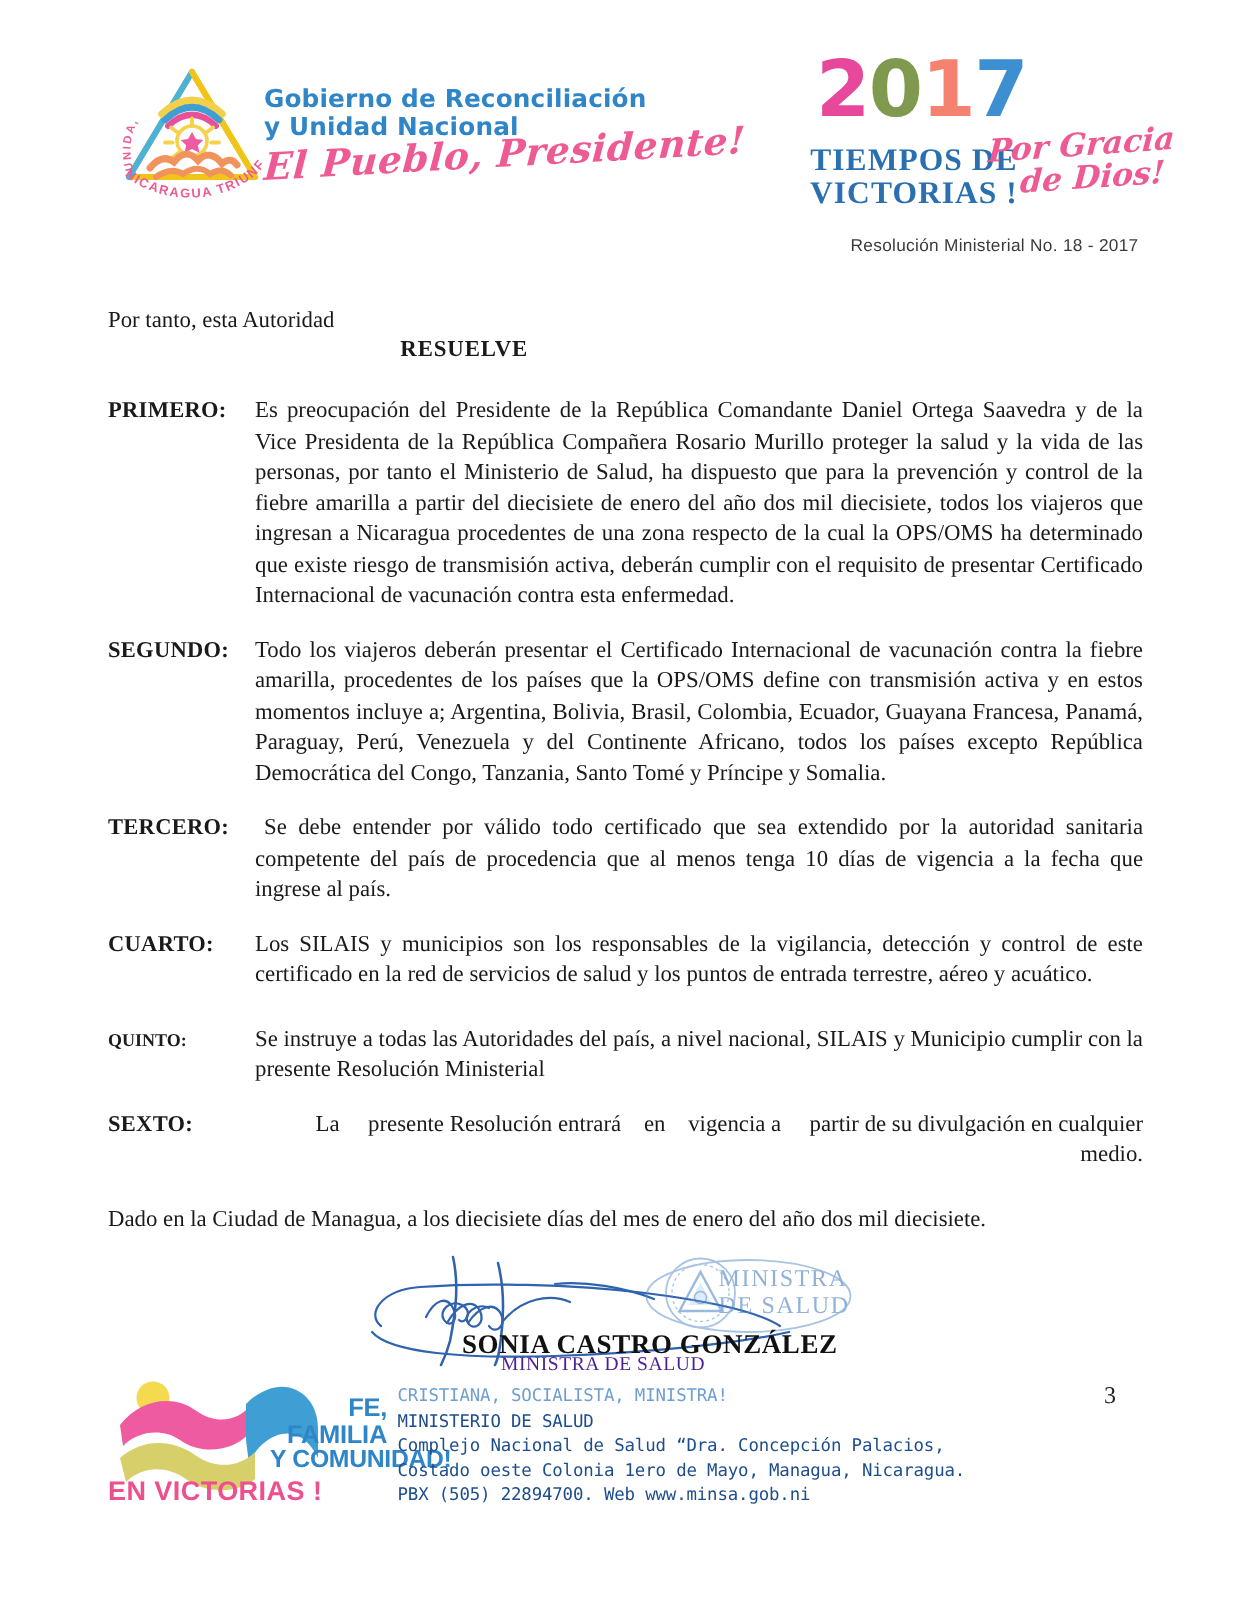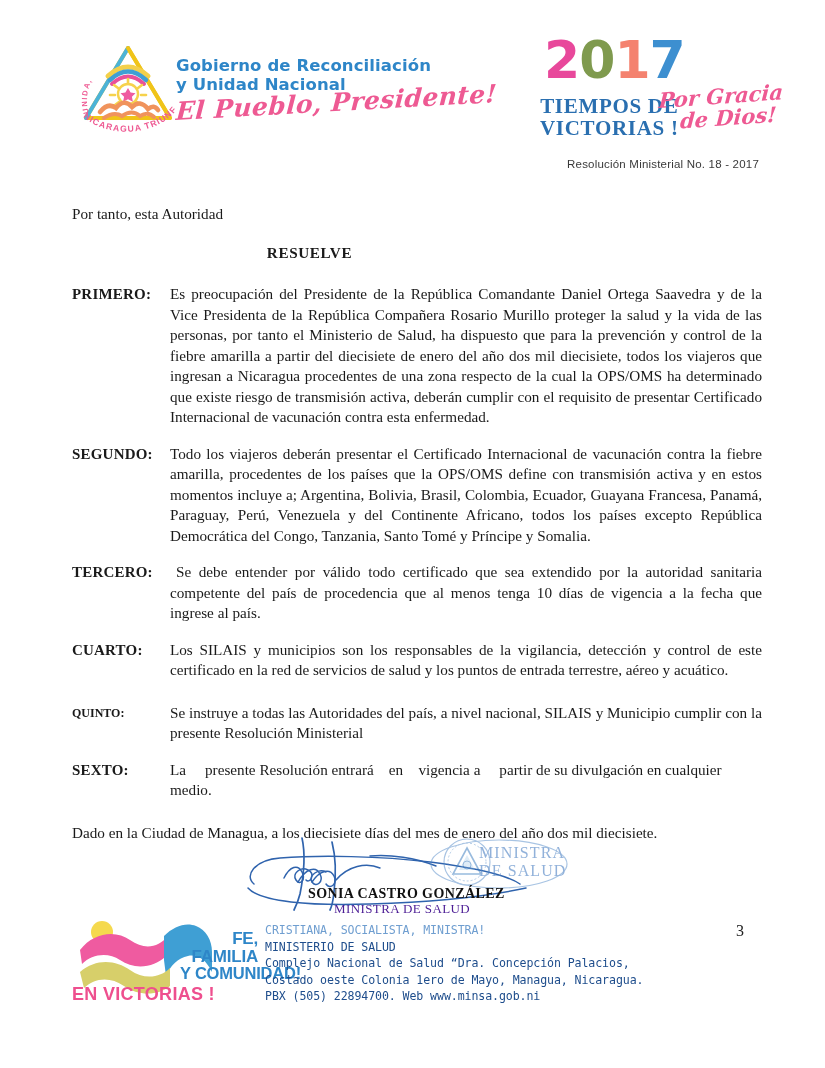--- a/index.html
+++ b/index.html
@@ -123,21 +123,20 @@
   
   .doc {
     position: absolute;
     left: 72px;
     top: 204px;
     width: 690px;
   }
   .intro {
     font-size: 15.2px;
     line-height: 20px;
-    margin-bottom: 20px;
   }
   .resuelve {
     text-align: center;
     font-size: 15.2px;
     font-weight: 700;
     letter-spacing: 0.6px;
     margin: 0 0 22px 0;
     padding-right: 215px;
   }
   .clause {
@@ -179,21 +178,21 @@
     top: 836px;
     width: 360px;
     height: 80px;
   }
   .sig-svg { position: absolute; left: 0; top: -4px; }
   .sig-name {
     position: absolute;
     left: 68px;
     top: 50px;
     font-family: "Liberation Serif", serif;
-    font-size: 14px;
+    font-size: 18px;
     font-weight: 700;
     letter-spacing: 0.4px;
     color: #111;
     white-space: nowrap;
   }
   .sig-title {
     position: absolute;
     left: 94px;
     top: 65px;
     font-family: "Liberation Serif", serif;
@@ -377,21 +376,21 @@
     <div class="body">Los SILAIS y municipios son los responsables de la vigilancia, detección y control de este certificado en la red de servicios de salud y los puntos de entrada terrestre, aéreo y acuático.</div>
   </div>
 
   <div class="clause gap-before">
     <div class="label smallcaps">QUINTO:</div>
     <div class="body">Se instruye a todas las Autoridades del país, a nivel nacional, SILAIS y Municipio cumplir con la presente Resolución Ministerial</div>
   </div>
 
   <div class="clause">
     <div class="label">SEXTO:</div>
-    <div class="body sexto-body" style="white-space:pre-wrap; text-align:left;">La     presente Resolución entrará    en    vigencia a     partir de su divulgación en cualquier medio.</div>
+    <div class="body sexto-body" style="white-space:pre-wrap; text-align:right;margin-left:27px;">La     presente Resolución entrará    en    vigencia a     partir de su divulgación en cualquier medio.</div>
   </div>
 
   <div class="dado">Dado en la Ciudad de Managua, a los diecisiete días del mes de enero del año dos mil diecisiete.</div>
 </div>
 
 <div class="signature-area">
   <svg class="sig-svg" width="360" height="82" viewBox="0 0 360 82">
     <g fill="none" stroke="#2f63ad" stroke-width="1.5" stroke-linecap="round">
       <path d="M 14 52 C 4 44 14 28 40 26 C 80 23 140 24 190 30 C 238 36 268 44 280 52"></path>
       <path d="M 8 56 C 20 70 70 74 130 72 C 190 70 250 64 286 56"></path>

